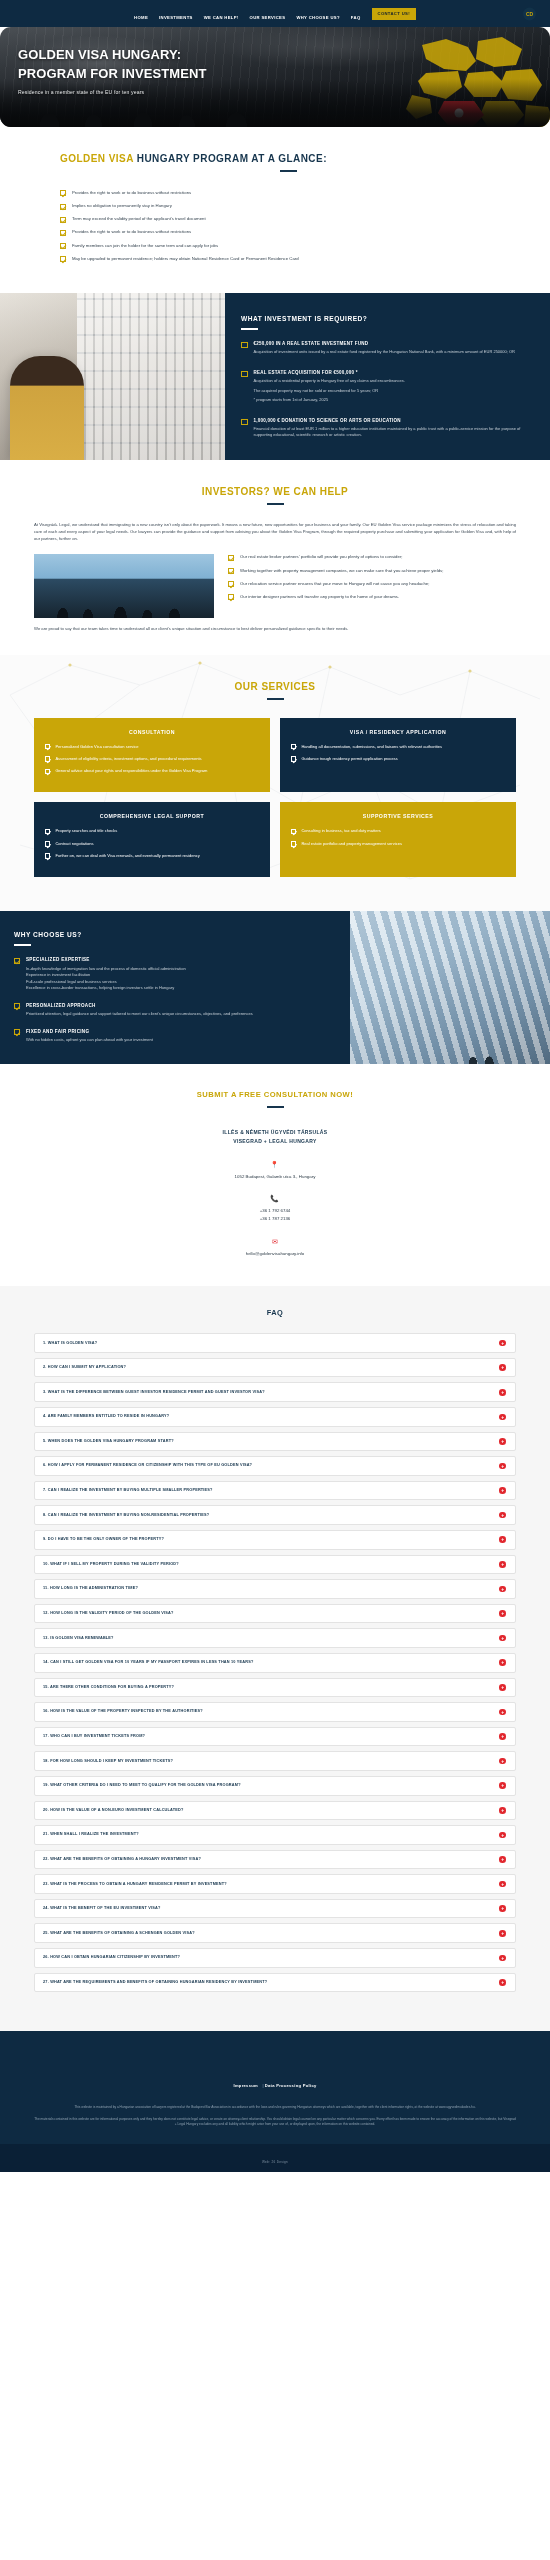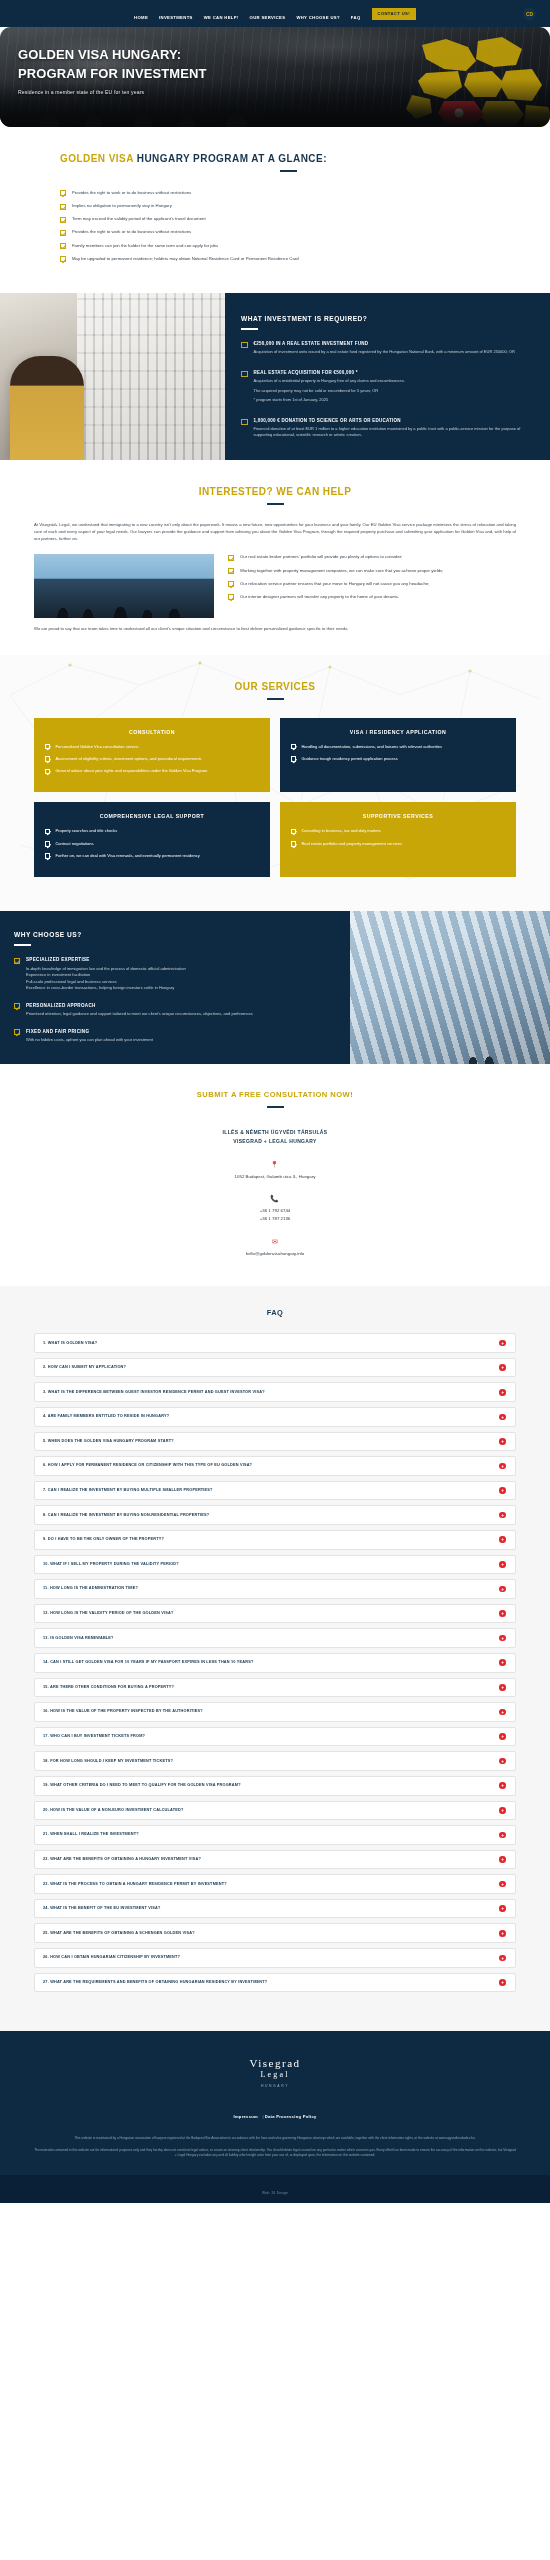--- a/index.html
+++ b/index.html
@@ -351,21 +351,21 @@
         <div>
           <h4>1,000,000 € DONATION TO SCIENCE OR ARTS OR EDUCATION</h4>
           <p>Financial donation of at least EUR 1 million to a higher education institution maintained by a public trust with a public-service mission for the purpose of supporting educational, scientific research or artistic creation.</p>
         </div>
       </div>
     </div>
   </section>
 
   <section class="section help">
     <div class="center">
-      <div class="h2 gold" style="color:#c9a608">INTERESTED? WE CAN HELP</div>
+      <div class="h2 gold" style="color:#c9a608">INVESTORS? WE CAN HELP</div>
       <div class="rule"></div>
     </div>
     <p class="body">At Visegrád+ Legal, we understand that immigrating to a new country isn't only about the paperwork. It means a new future, new opportunities for your business and your family. Our EU Golden Visa service package minimizes the stress of relocation and taking care of each and every aspect of your legal needs. Our lawyers can provide the guidance and support from advising you about the Golden Visa Program, through the required property purchase and submitting your application for Golden Visa and, with help of our partners, further on.</p>
     <div class="cols">
       <div class="img"></div>
       <ul class="checks list">
         <li>
             <span class="ck"></span>
             <span class="txt">Our real estate broker partners' portfolio will provide you plenty of options to consider;</span>
           </li>
@@ -648,25 +648,20 @@
           <span class="plus">+</span>
         </div>
       <div class="row">
           <span class="q">27. WHAT ARE THE REQUIREMENTS AND BENEFITS OF OBTAINING HUNGARIAN RESIDENCY BY INVESTMENT?</span>
           <span class="plus">+</span>
         </div>
     </div>
   </section>
 
   <footer class="footer">
-    <div class="flogo">
-      <div class="name">Visegrad</div>
-      <div class="sub">Legal</div>
-      <div class="tag">HUNGARY</div>
-    </div>
     <div class="links">
       <a href="#">Impressum</a>
       <span style="color:#8fa2b2;font-size:4.1px"> | </span>
       <a href="#">Data Processing Policy</a>
     </div>
     <div class="legal">
       <p>This website is maintained by a Hungarian association of lawyers registered at the Budapest Bar Association in accordance with the laws and rules governing Hungarian attorneys which are available, together with the client information rights, at the website at www.ugyvedimukodes.hu.</p>
       <p>The materials contained in this website are for informational purposes only and they hereby does not constitute legal advice, or create an attorney-client relationship. You should obtain legal counsel on any particular matter which concerns you. Every effort has been made to ensure the accuracy of the information on this website, but Visegrad + Legal Hungary excludes any and all liability which might arise from your use of, or displayed upon, the information on this website contained.</p>
     </div>
   </footer>

